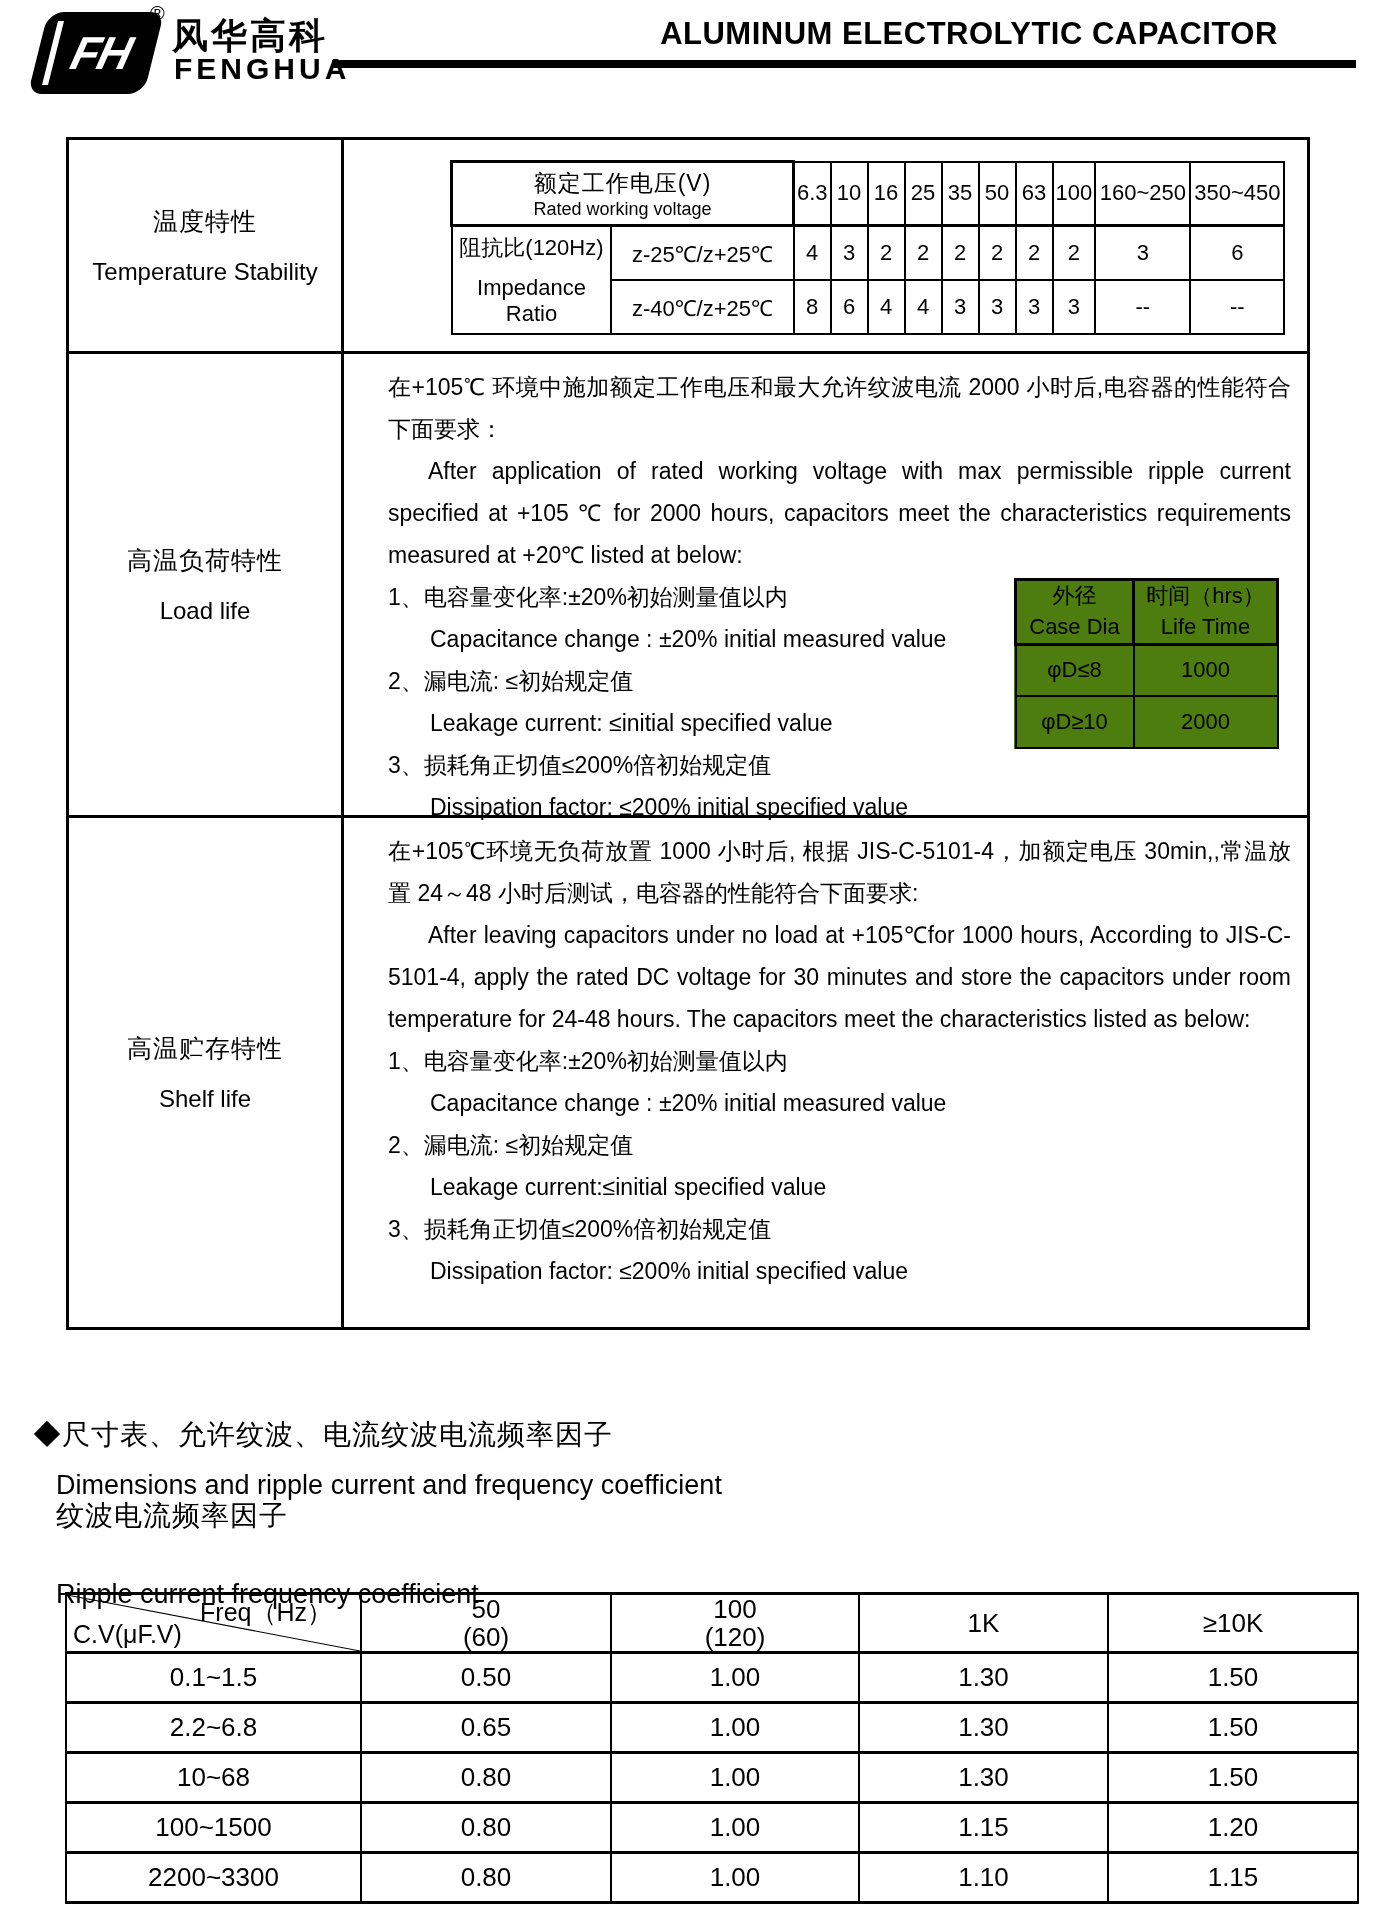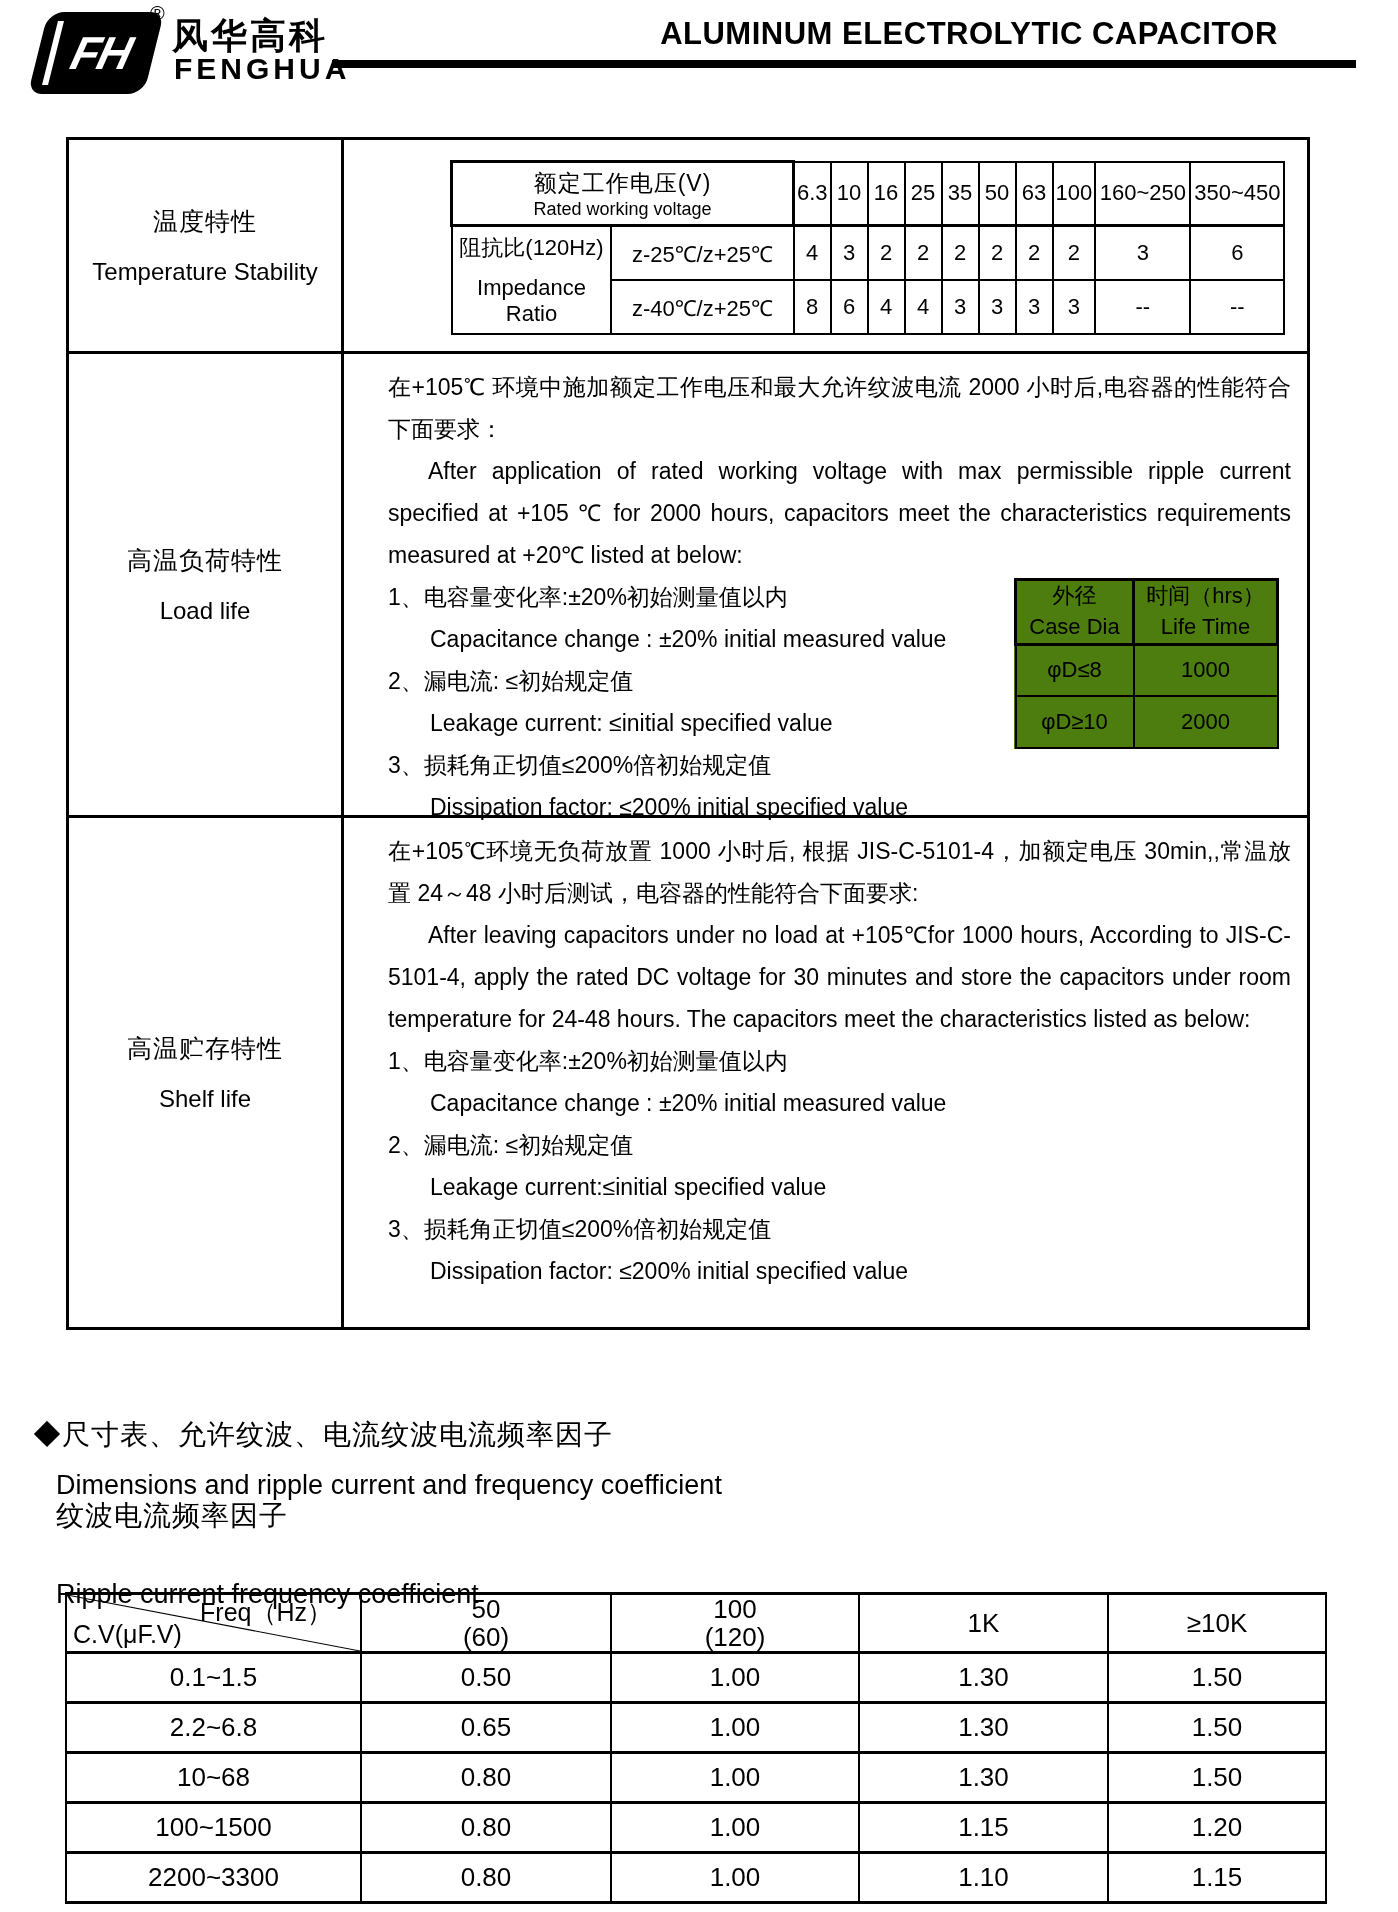--- a/index.html
+++ b/index.html
@@ -69,21 +69,21 @@
   .sec-h2 { left:56px;  top:1458px; font-size:27px;margin-top:12px; }
   .sec-h3 { left:56px;  top:1497px; font-size:28px; letter-spacing:1px; }
   .sec-h4 { left:56px;  top:1540px; font-size:27px;margin-top:39px; }
 
   
   .freq-table { position:absolute; left:65px; top:1592px; border-collapse:collapse; table-layout:fixed;padding-left:24px; }
   .freq-table td { border-left:2px solid #000; border-right:2px solid #000;
     border-top:3px solid #000; border-bottom:3px solid #000;
     text-align:center; vertical-align:middle; font-size:26px; }
   .fq-corner { width:295px; height:58px; position:relative; padding:0; }
-  .fq-c1 { width:250px; } .fq-c2 { width:248px; } .fq-c3 { width:249px; } .fq-c4 { width:218px; }
+  .fq-c1 { width:250px; } .fq-c2 { width:248px; } .fq-c3 { width:249px; } .fq-c4 { width:250px; }
   .fq-row td { height:50px; }
   .fq-head { display:flex; flex-direction:column; justify-content:center; line-height:28px; }
   .fq-diag { position:absolute; inset:0; width:100%; height:100%; }
   .fq-corner-top { position:absolute; right:28px; top:1px; font-size:25px; }
   .fq-corner-bot { position:absolute; left:6px; bottom:2px; font-size:25px; }
 </style>
 </head>
 <body>
 
 <div class="page">

